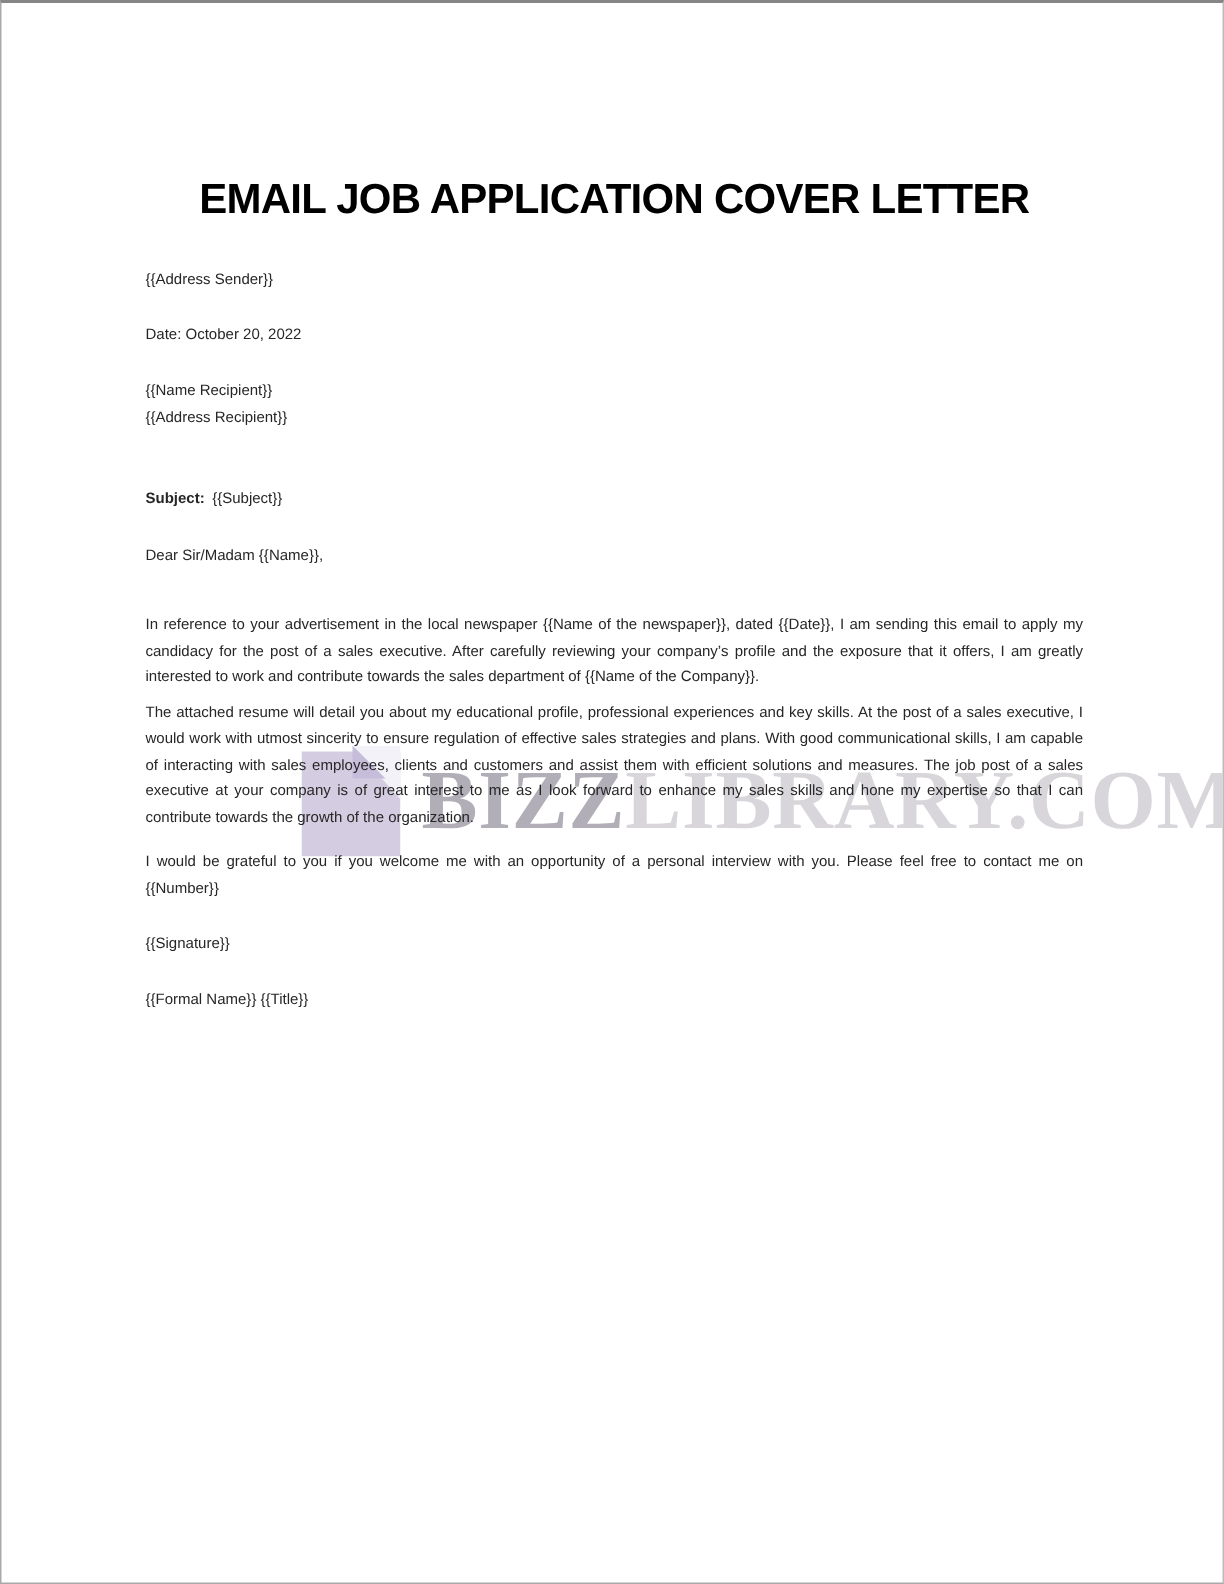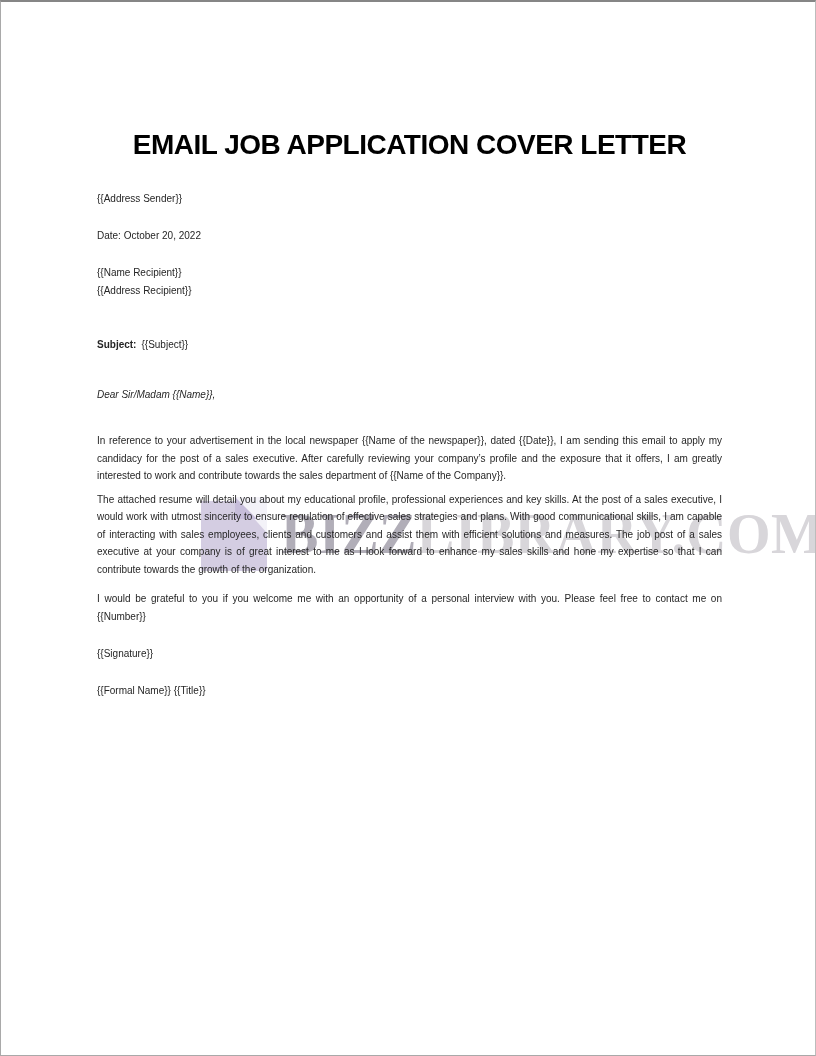--- a/index.html
+++ b/index.html
@@ -34,41 +34,41 @@
     letter-spacing: 0.5px;
     white-space: nowrap;
     line-height: 1;
     font-family: Liberation Serif, serif;
   }
   .wm-bizz { color: #b1aeb8; }
   .wm-lib  { color: #d8d6da; }
   .content {
     position: absolute;
     left: 96px;
-    top: 12px;
+    top: 0;
     width: 625px;
     z-index: 1;
   }
   h1.doc-title {
     margin: 116px 0 0 0;
     font-size: 28px;
     line-height: 30px;
     font-weight: bold;
     letter-spacing: -0.5px;
     text-align: center;
     color: #000000;
     white-space: nowrap;
   }
   p { margin: 0; font-size: 10px; line-height: 18px; }
   p.para { line-height: 17.5px; text-align: justify; }
   .mt-sender  { margin-top: 30px; }
   .mt-date    { margin-top: 19px; }
   .mt-recip   { margin-top: 19px; }
   .mt-subject { margin-top: 36px; }
-  .mt-dear    { margin-top: 32px; font-style: italic; }
+  .mt-dear    { margin-top: 20px; }
   .mt-p1      { margin-top: 28px; }
   .mt-p2      { margin-top: 6px; }
   .mt-p3      { margin-top: 12px; }
   .mt-closing { margin-top: 36px; }
   .mt-sig     { margin-top: 20px; }
   .mt-formal  { margin-top: 19px; }
   .bold { font-weight: bold; }
   .subject-label { margin-right: 5px; }
 </style>
 </head>

